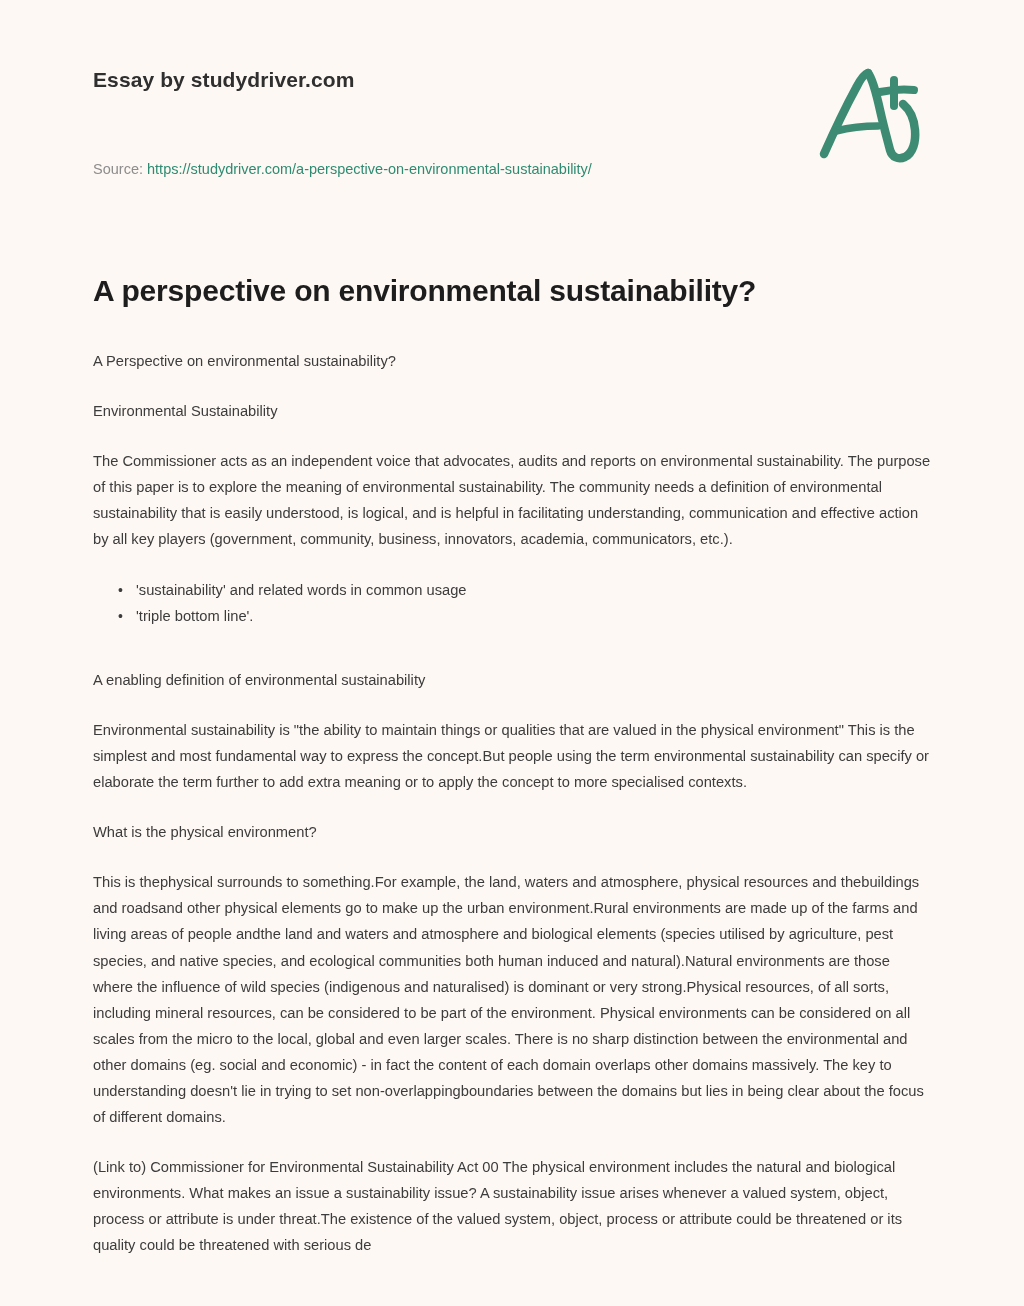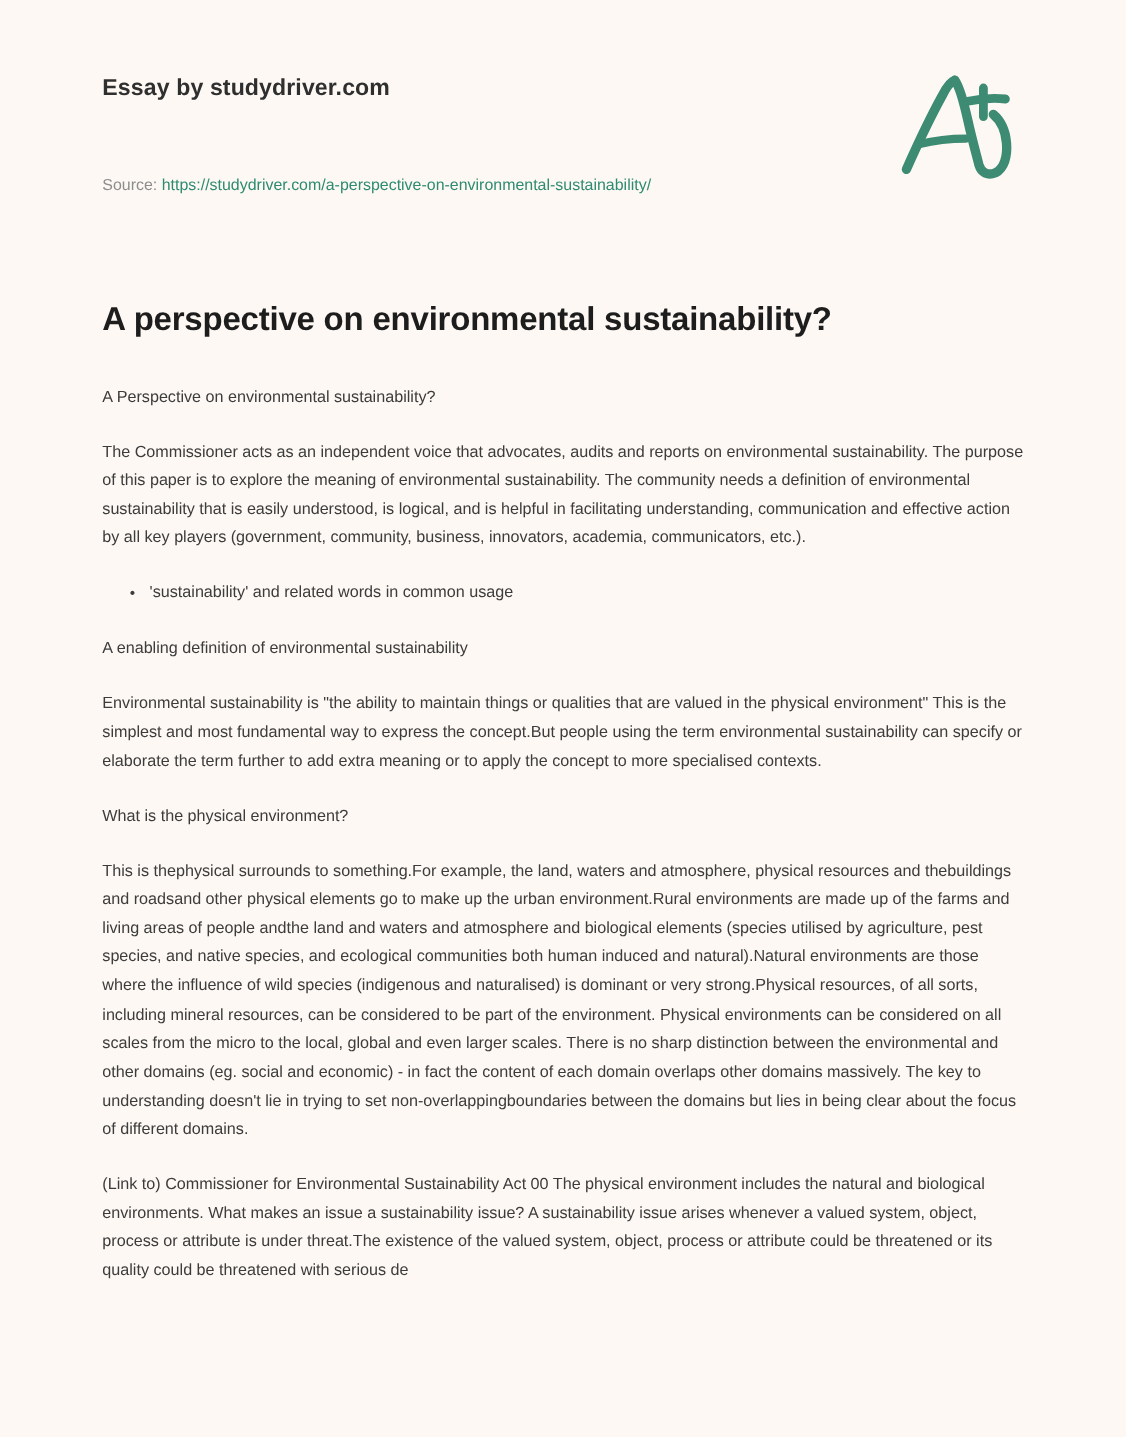--- a/index.html
+++ b/index.html
@@ -96,21 +96,21 @@
     line-height: 26.1px;
     color: #3c3c3c;
   }
 
   .body-content p {
     margin: 0 0 24px 0;
     text-align: left;
   }
 
   .body-content ul {
-    margin: 0 0 24px 0;
+    margin: 0 0 38px 0;
     padding-left: 43px;
     list-style: none;
   }
 
   .body-content ul li {
     position: relative;
     margin: 0;
     padding: 0;
     line-height: 26.1px;
   }
@@ -158,26 +158,28 @@
     </div>
 
   </div>
 
   <h1 class="doc-title">A perspective on environmental sustainability?</h1>
 
   <div class="body-content">
 
     <p>A Perspective on environmental sustainability?</p>
 
+    <p>Environmental Sustainability</p>
 
     <p>The Commissioner acts as an independent voice that advocates, audits and reports on environmental sustainability. The purpose of this paper is to explore the meaning of environmental sustainability. The community needs a definition of environmental sustainability that is easily understood, is logical, and is helpful in facilitating understanding, communication and effective action by all key players (government, community, business, innovators, academia, communicators, etc.).</p>
 
 
     <ul>
       <li>'sustainability' and related words in common usage</li>
+      <li>'triple bottom line'.</li>
     </ul>
 
     <p>A enabling definition of environmental sustainability</p>
 
     <p>Environmental sustainability is "the ability to maintain things or qualities that are valued in the physical environment" This is the simplest and most fundamental way to express the concept.But people using the term environmental sustainability can specify or elaborate the term further to add extra meaning or to apply the concept to more specialised contexts.</p>
 
     <p>What is the physical environment?</p>
 
     <p>This is thephysical surrounds to something.For example, the land, waters and atmosphere, physical resources and thebuildings and roadsand other physical elements go to make up the urban environment.Rural environments are made up of the farms and living areas of people andthe land and waters and atmosphere and biological elements (species utilised by agriculture, pest species, and native species, and ecological communities both human induced and natural).Natural environments are those where the influence of wild species (indigenous and naturalised) is dominant or very strong.Physical resources, of all sorts, including mineral resources, can be considered to be part of the environment. Physical environments can be considered on all scales from the micro to the local, global and even larger scales. There is no sharp distinction between the environmental and other domains (eg. social and economic) - in fact the content of each domain overlaps other domains massively. The key to understanding doesn't lie in trying to set non-overlappingboundaries between the domains but lies in being clear about the focus of different domains.</p>
 

